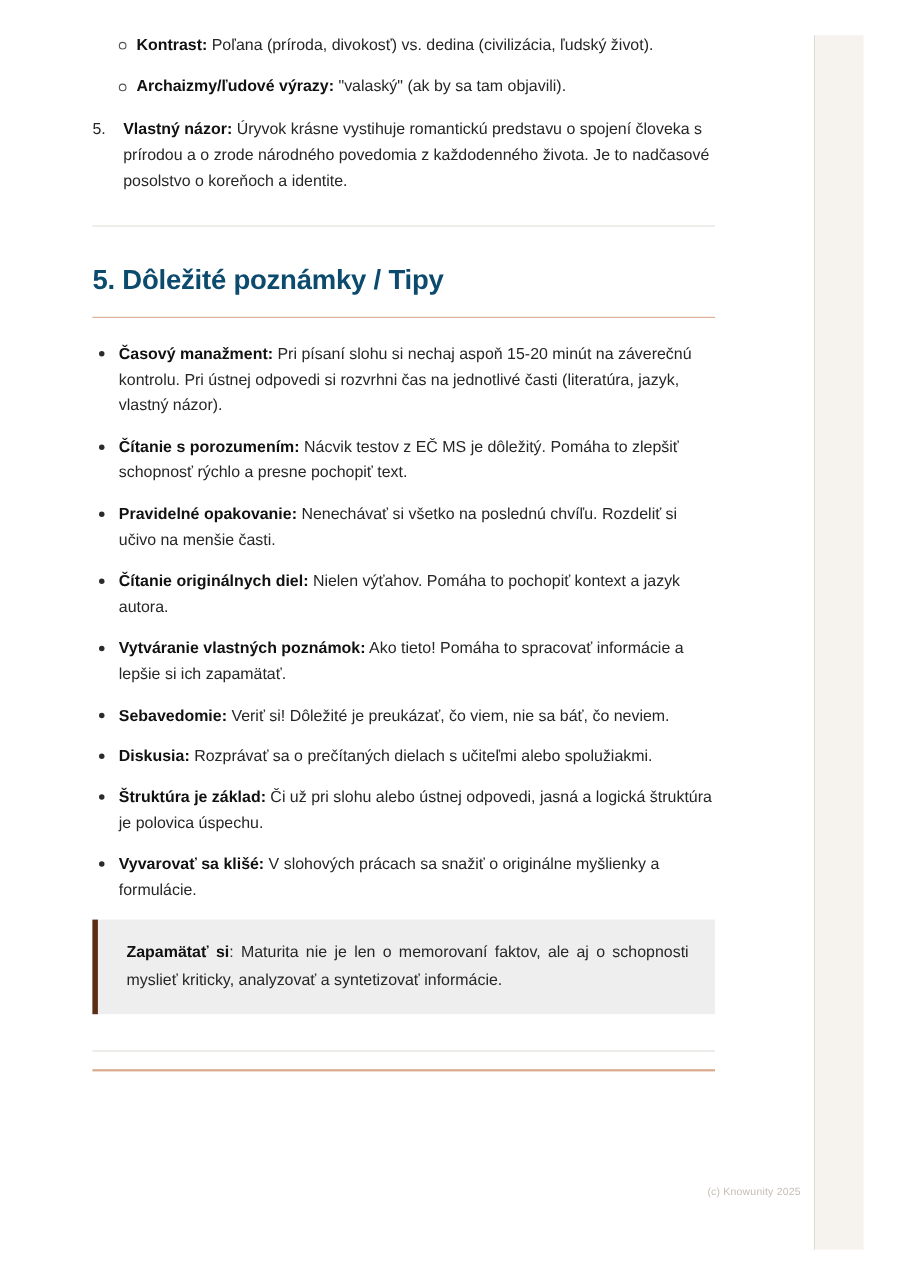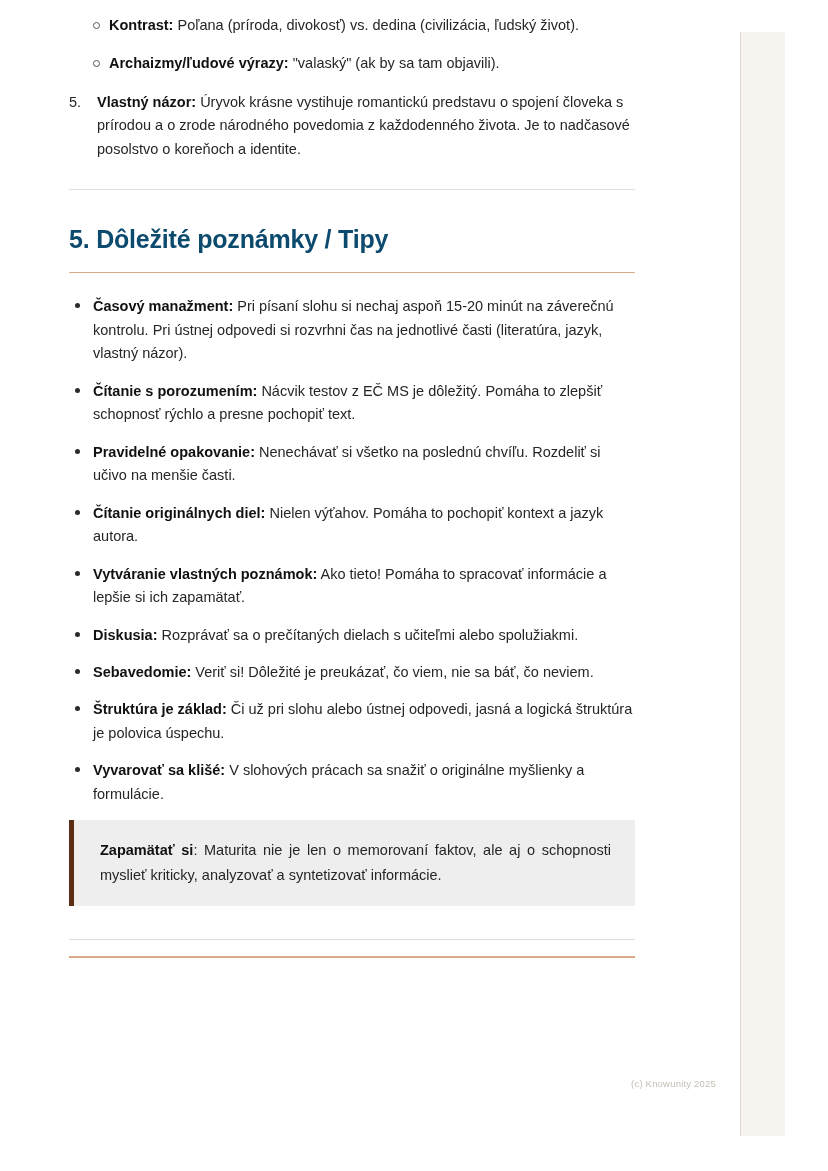--- a/index.html
+++ b/index.html
@@ -46,24 +46,24 @@
     position: absolute;
     left: 1px;
     top: 32px;
     width: 44px;
     height: 1104px;
     background: #f6f3ef;
   }
 
   .content {
     position: absolute;
-    left: 69px;
+    left: 84px;
     top: 0;
     width: 566px;
-    padding-top: 14px;
+    padding-top: 30px;
   }
 
   ul, ol {
     margin: 0;
     padding: 0;
   }
 
   
   .sub-list {
     list-style: none;
@@ -168,21 +168,21 @@
   .callout p {
     margin: 0;
     font-size: 14.5px;
     line-height: 1.72;
     color: #262626;
     text-align: justify;
   }
 
   .footer-note {
     position: absolute;
-    right: 112px;
+    right: 100px;
     top: 1078px;
     font-size: 9.5px;
     color: #c4bdb4;
     letter-spacing: 0.2px;
   }
 </style>
 </head>
 <body>
 
 <div class="page">
@@ -224,24 +224,24 @@
       <li>
         <span class="b">Pravidelné opakovanie:</span><span> Nenechávať si všetko na poslednú chvíľu. Rozdeliť si učivo na menšie časti.</span>
       </li>
       <li>
         <span class="b">Čítanie originálnych diel:</span><span> Nielen výťahov. Pomáha to pochopiť kontext a jazyk autora.</span>
       </li>
       <li>
         <span class="b">Vytváranie vlastných poznámok:</span><span> Ako tieto! Pomáha to spracovať informácie a lepšie si ich zapamätať.</span>
       </li>
       <li>
+        <span class="b">Sebavedomie:</span><span> Veriť si! Dôležité je preukázať, čo viem, nie sa báť, čo neviem.</span>
+      </li>
+      <li>
         <span class="b">Diskusia:</span><span> Rozprávať sa o prečítaných dielach s učiteľmi alebo spolužiakmi.</span>
-      </li>
-      <li>
-        <span class="b">Sebavedomie:</span><span> Veriť si! Dôležité je preukázať, čo viem, nie sa báť, čo neviem.</span>
       </li>
       <li>
         <span class="b">Štruktúra je základ:</span><span> Či už pri slohu alebo ústnej odpovedi, jasná a logická štruktúra je polovica úspechu.</span>
       </li>
       <li>
         <span class="b">Vyvarovať sa klišé:</span><span> V slohových prácach sa snažiť o originálne myšlienky a formulácie.</span>
       </li>
     </ul>
 
     <div class="callout">

